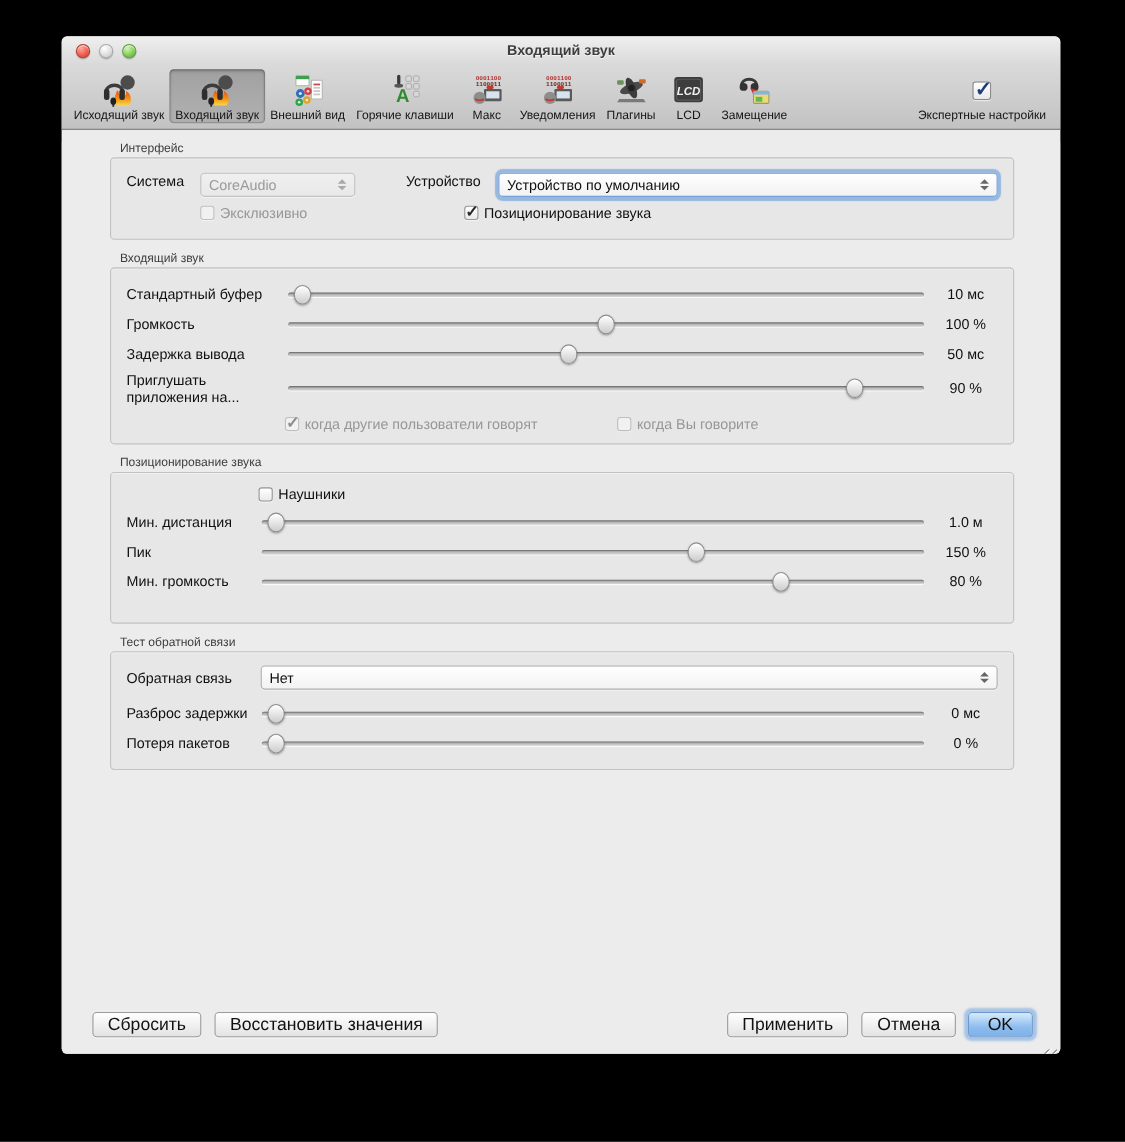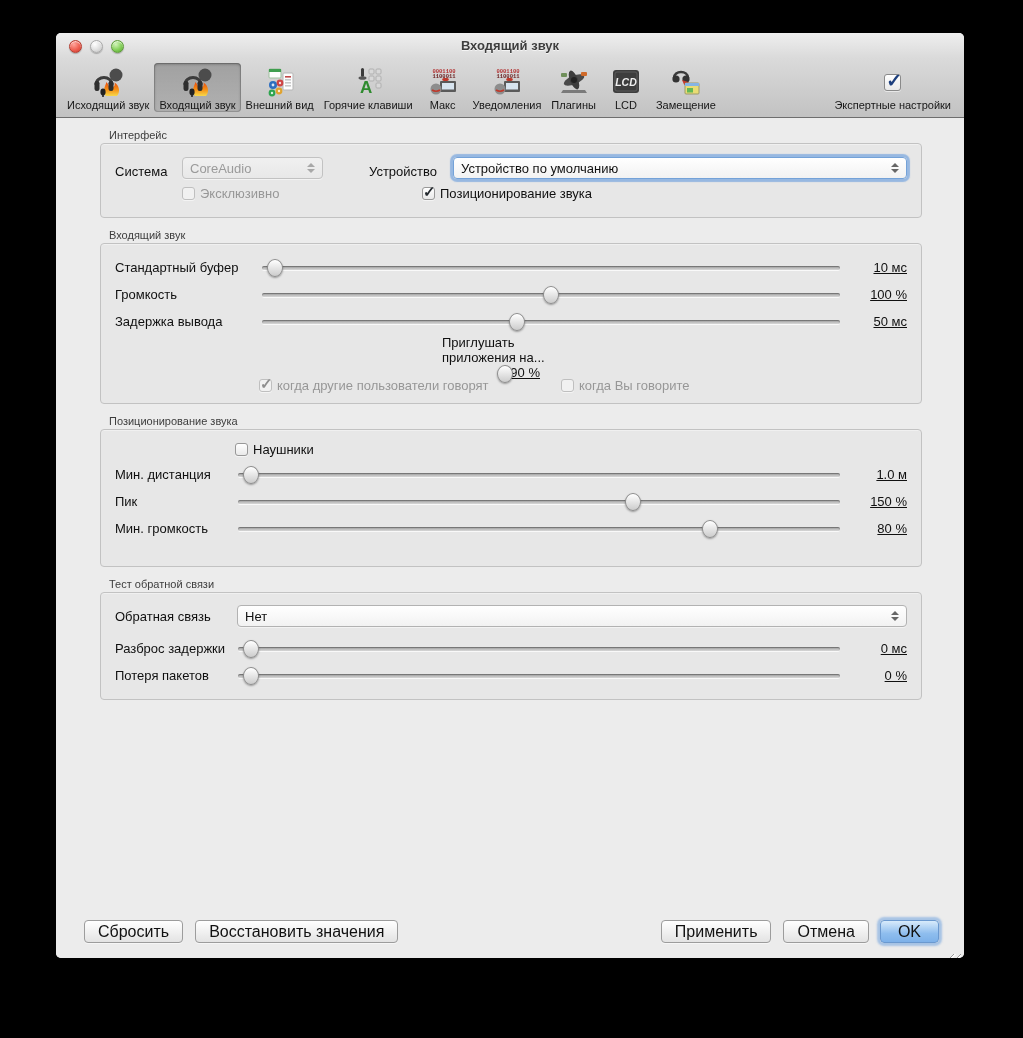--- a/index.html
+++ b/index.html
@@ -42,21 +42,21 @@
   .tb-spacer{flex:1;}
   .tb-expert{display:flex;flex-direction:column;align-items:center;justify-content:flex-end;padding:3px 5px 1px;}
   .tb-expert .cbwrap{height:32px;display:flex;align-items:center;}
   
   .content{position:relative;height:840px;background:#ececec;font-size:13px;color:#101010;}
   .group{margin:0 42px 0 44px;}
   .group-title{font-size:11px;color:#3d3d3d;margin:11px 0 2px 9px;}
   .group-box{border:1px solid #c2c2c2;border-radius:4px;background:#e7e7e7;box-shadow:inset 0 1px 0 rgba(255,255,255,.4);}
   
   .g1{padding:13px 14px 12px;position:relative;}
-  .g1 .row1{display:flex;align-items:flex-end;}
+  .g1 .row1{display:flex;align-items:flex-start;}
   .g1 .lbl-system{width:60px;}
   .g1 .combo.system{width:112px;margin-left:7px;}
   .g1 .lbl-device{width:74px;margin-left:46px;}
   .g1 .combo.device{flex:1;margin-left:10px;}
   .g1 .row2{position:relative;height:22px;margin-top:4px;}
   .chk-exclusive{position:absolute;left:67px;top:3px;}
   .chk-positional{position:absolute;left:307px;top:3px;}
   
   .combo{
     height:20px;border:1px solid #b2b2b2;border-radius:4px;position:relative;
@@ -86,35 +86,35 @@
   .cb.dis.checked::after{color:#8e8e8e;}
   .cb.big{width:17px;height:17px;border-radius:3px;border-color:#8a8a8a;}
   .cb.big.checked::after{font-size:19px;top:-6px;left:1px;color:#1d3f7d;}
   .cb-label{white-space:nowrap;}
   .cb-label.dis{color:#979797;}
   
   .g2{padding:10px 14px 8px;}
   .g3{padding:6px 14px 24px;}
   .g4{padding:12px 14px 10px;}
   .srow{display:flex;align-items:center;height:27px;}
-  .srow.tall{height:35px;flex-direction:column;}
+  .srow.tall{height:35px;}
   .slabel{width:138px;flex:none;line-height:15px;}
   .g3 .slabel, .g4 .slabel{width:114px;}
   .strack-wrap{flex:1;position:relative;height:18px;margin:0 8px;}
   .strack{
     position:absolute;left:1px;right:1px;top:7px;height:4px;border-radius:2px;
     background:linear-gradient(#9d9d9d,#d8d8d8);
     box-shadow:inset 0 1px 1px rgba(0,0,0,.3), 0 1px 0 rgba(255,255,255,.75);
   }
   .shandle{
     position:absolute;top:0;width:16px;height:18px;border-radius:50%;box-sizing:border-box;
     background:linear-gradient(#ffffff,#cccccc);border:1px solid #8d8d8d;
     box-shadow:0 1px 2px rgba(0,0,0,.35), inset 0 1px 0 rgba(255,255,255,.9);
   }
-  .svalue{width:58px;flex:none;text-align:right;white-space:nowrap;text-decoration:underline;}
+  .svalue{width:58px;flex:none;text-align:center;white-space:nowrap;}
   .mute-checks{display:flex;align-items:center;padding-left:144px;margin:8px 0 2px;}
   .mute-checks .w1{width:302px;}
   .headph-row{padding-left:120px;margin:6px 0 4px;}
   .g4 .combo-row{display:flex;align-items:center;margin-bottom:8px;}
   .g4 .combo.loopback{flex:1;margin-left:8px;margin-right:0px;}
   
   .footer{position:absolute;left:0;right:0;bottom:26px;display:flex;align-items:center;padding:0 25px 0 28px;}
   .btn{
     height:23px;line-height:21px;padding:0 13px;border:1px solid #9c9c9c;border-radius:4px;
     background:linear-gradient(#ffffff,#e3e3e3);font-size:16px;color:#111;box-sizing:border-box;

